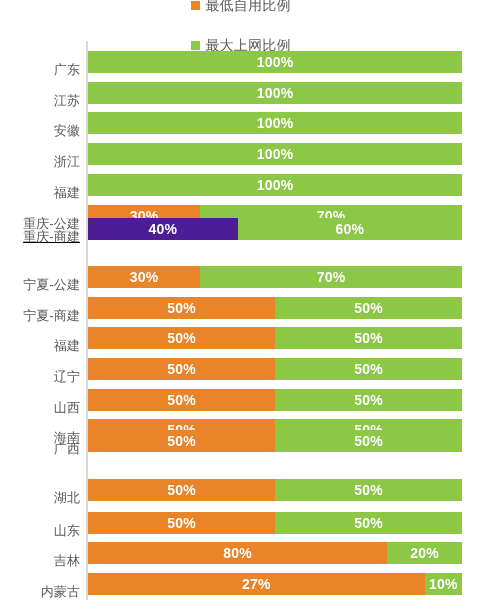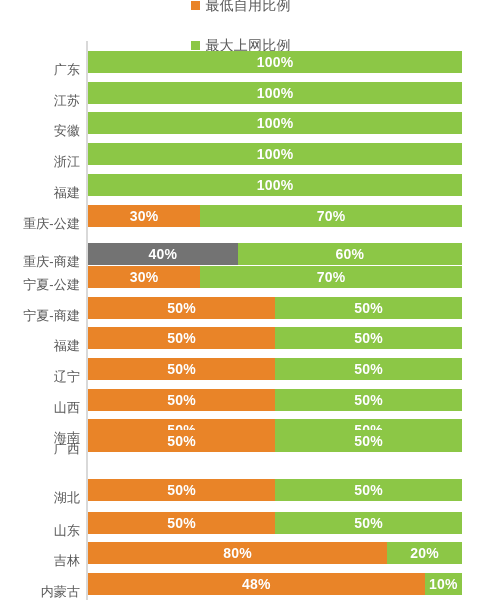--- a/index.html
+++ b/index.html
@@ -184,24 +184,24 @@
           <div class="cat-label">重庆-公建</div>
           <div class="bar-track">
             <div class="seg seg-self" style="width: 112.2px; background: rgb(233, 132, 40);">
               <span class="seg-label">30%</span>
             </div>
             <div class="seg seg-grid" style="width: 261.8px; background: rgb(140, 199, 70);">
               <span class="seg-label">70%</span>
             </div>
           </div>
         </div>
-        <div class="row" style="top: 202px;">
+        <div class="row" style="top: 177px; text-decoration: underline;">
           <div class="cat-label">重庆-商建</div>
           <div class="bar-track">
-            <div class="seg seg-self" style="width: 149.6px; background: #737373;">
+            <div class="seg seg-self" style="width: 149.6px; background: #4c1d95;">
               <span class="seg-label">40%</span>
             </div>
             <div class="seg seg-grid" style="width: 224.4px; background: rgb(140, 199, 70);">
               <span class="seg-label">60%</span>
             </div>
           </div>
         </div>
         <div class="row" style="top: 224.9px;">
           <div class="cat-label">宁夏-公建</div>
           <div class="bar-track">
@@ -309,21 +309,21 @@
             </div>
             <div class="seg seg-grid" style="width: 74.8px; background: rgb(140, 199, 70);">
               <span class="seg-label">20%</span>
             </div>
           </div>
         </div>
         <div class="row" style="top: 531.9px;">
           <div class="cat-label">内蒙古</div>
           <div class="bar-track">
             <div class="seg seg-self" style="width: 336.6px; background: rgb(233, 132, 40);">
-              <span class="seg-label">48%</span>
+              <span class="seg-label">27%</span>
             </div>
             <div class="seg seg-grid" style="width: 37.4px; background: rgb(140, 199, 70);">
               <span class="seg-label">10%</span>
             </div>
           </div>
         </div>
       </div>
   </div>
 
 </div>

